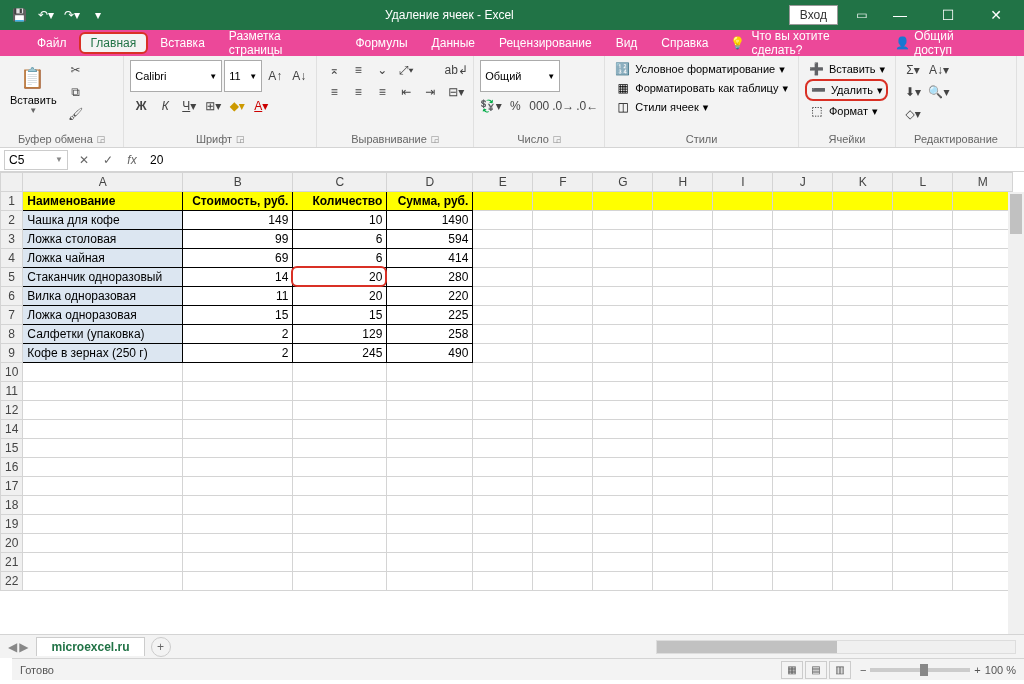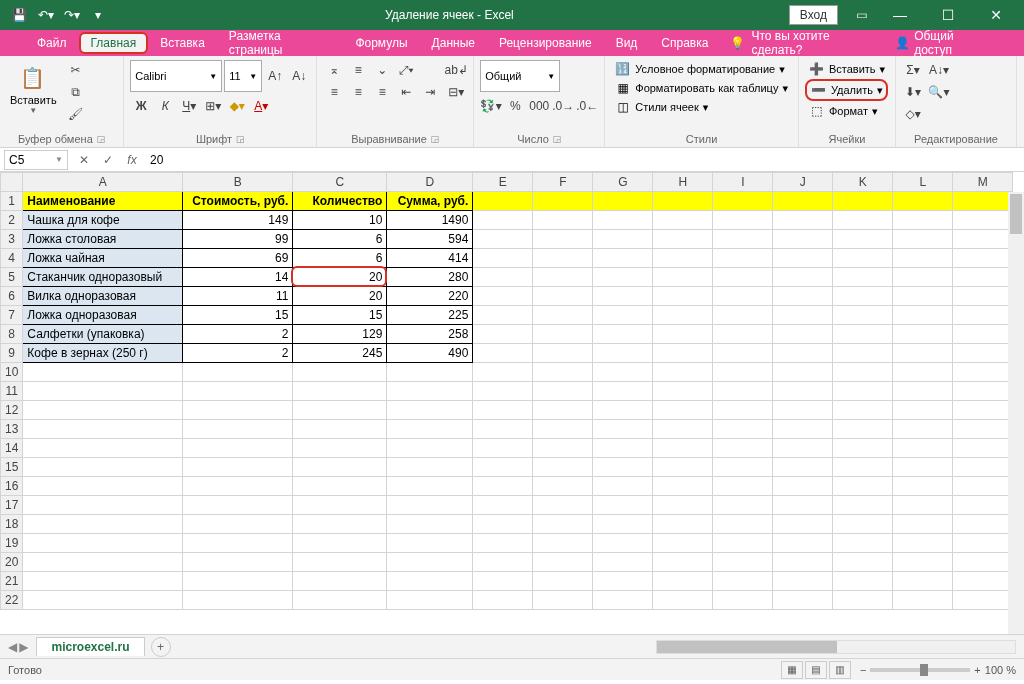--- a/index.html
+++ b/index.html
@@ -60,21 +60,21 @@
 .scrollbar-v .thumb { background: #c1c1c1; height: 40px; margin: 2px; }
 
 .tabs-bottom { height: 24px; display: flex; align-items: center; border-top: 1px solid #d4d4d4; background: #f3f3f3; }
 .tabs-bottom .nav { display: flex; gap: 2px; padding: 0 8px; color: #888; }
 .tabs-bottom .sheet-tab { background: #fff; border: 1px solid #ccc; border-bottom: none; padding: 2px 14px; font-size: 12px; color: #217346; font-weight: bold; }
 .tabs-bottom .addsheet { width: 20px; height: 20px; border: 1px solid #ccc; border-radius: 50%; display: flex; align-items: center; justify-content: center; margin-left: 6px; color: #666; cursor: pointer; }
 .tabs-bottom .hscroll { flex: 1; display: flex; justify-content: flex-end; align-items: center; padding-right: 8px; }
 .tabs-bottom .hscroll .track { width: 360px; height: 14px; background: #f0f0f0; border: 1px solid #ddd; position: relative; }
 .tabs-bottom .hscroll .track .th { position: absolute; left: 0; top: 0; bottom: 0; width: 180px; background: #c1c1c1; }
 
-.status { height: 22px; background: #f3f3f3; border-top: 1px solid #d4d4d4; display: flex; align-items: center; padding: 0 8px; font-size: 11px; color: #555; }
+.status { height: 22px; background: #f3f3f3; border-top: 1px solid #d4d4d4; display: flex; align-items: center; padding: 0 8px; font-size: 11px; color: #555; margin-left: 12px; }
 .status .sp { flex: 1; }
 .status .vbtn { width: 22px; height: 18px; border: 1px solid #ccc; margin: 0 1px; display: flex; align-items: center; justify-content: center; cursor: pointer; font-size: 10px; }
 .status .zoom { display: flex; align-items: center; gap: 4px; margin-left: 8px; }
 .status .zoom .slider { width: 100px; height: 4px; background: #ccc; position: relative; }
 .status .zoom .slider .h { position: absolute; left: 50%; top: -4px; width: 8px; height: 12px; background: #888; }
 </style>
 </head>
 <body>
 
 <div class="titlebar">
@@ -473,36 +473,20 @@
             <td></td>
             <td></td>
             <td></td>
             <td></td>
             <td></td>
             <td></td>
             <td></td>
             <td></td>
           </tr>
           <tr>
-            <th class="rowh">13</th>
-            <td></td>
-            <td></td>
-            <td></td>
-            <td></td>
-            <td></td>
-            <td></td>
-            <td></td>
-            <td></td>
-            <td></td>
-            <td></td>
-            <td></td>
-            <td></td>
-            <td></td>
-          </tr>
-          <tr>
             <th class="rowh">14</th>
             <td></td>
             <td></td>
             <td></td>
             <td></td>
             <td></td>
             <td></td>
             <td></td>
             <td></td>
             <td></td>

